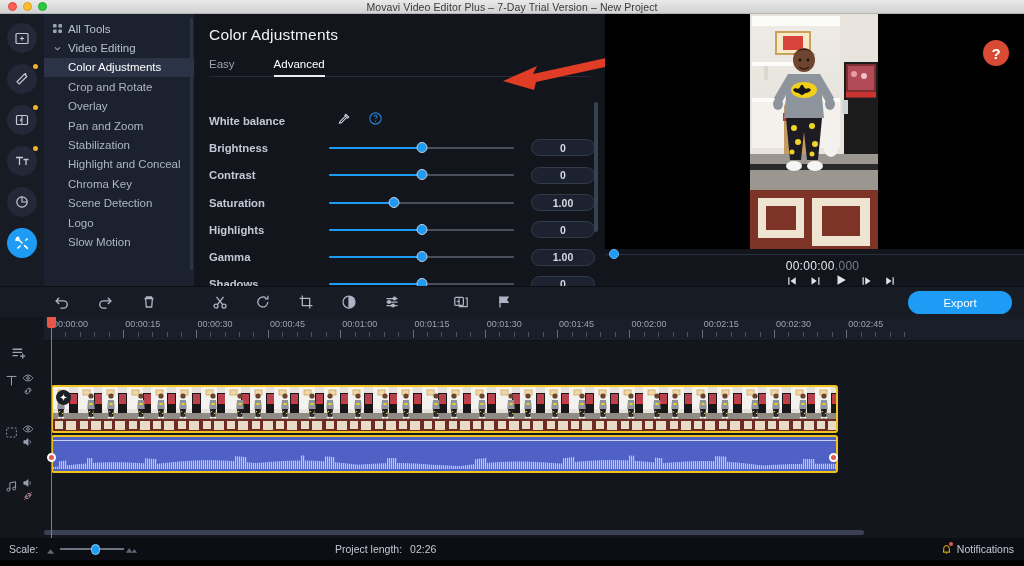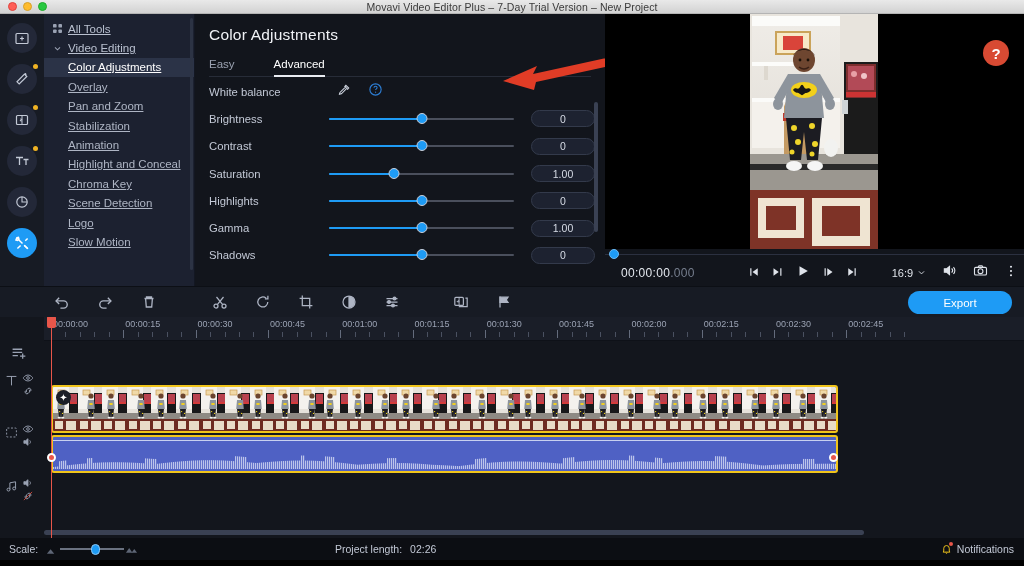--- a/index.html
+++ b/index.html
@@ -48,21 +48,21 @@
   .rail-btn svg{ display:block; }
 
   
   .toollist{
     width:151px; background:#1c2130; flex:none;
     padding-top:5px; font-size:11.5px; position:relative;
     border-right:1px solid #131722;
   }
   .tl-item{
     height:19.4px; display:flex; align-items:center;
-    padding-left:24px; color:#aeb5c4; white-space:nowrap;text-decoration:underline;
+    padding-left:24px; color:#aeb5c4; white-space:nowrap;
   }
   .tl-item.head{ color:#b9c0cf; }
   .tl-item.selected{ background:#2b3347; color:#ffffff; }
   .tl-item .lead{
     position:absolute; left:6px; width:14px; display:flex;
     align-items:center; justify-content:center; color:#9aa2b3;
   }
   .tl-row{ position:relative; }
   .tl-scroll{
     position:absolute; right:1px; top:4px; width:3px; height:252px;
@@ -74,21 +74,21 @@
     flex:1; background:#12151c; position:relative; padding:12px 0 0 14px;
     overflow:hidden;
   }
   .props h1{ font-size:15.5px; font-weight:400; color:#f0f2f6; letter-spacing:.2px;}
   .tabs{ display:flex; gap:39px; margin-top:14px; }
   .tab{ font-size:11.5px; color:#9aa1b0; padding-bottom:5px; }
   .tab.active{ color:#fff; border-bottom:2px solid #e9ecf2; }
   .tabs-rule{
     height:1px; background:#272c38; margin-top:-1px; width:382px;
   }
-  .rows{ margin-top:1px; }
+  .rows{ margin-top:30px;font-weight:bold; }
   .row{ display:flex; align-items:center; height:27.3px; }
   .row-label{ width:120px; font-size:11.3px; color:#c3c9d6; }
   .slider{ width:185px; height:14px; position:relative; }
   .s-track{
     position:absolute; top:6px; left:0; right:0; height:2px;
     background:#4a4f5c; border-radius:2px;
   }
   .s-fill{
     position:absolute; top:6px; left:0; height:2px;
     background:#1e9bf5; border-radius:2px;
@@ -122,21 +122,21 @@
   }
   .help-btn{
     position:absolute; right:15px; top:26px; width:26px;height:26px;
     border-radius:50%; background:#d84a33; color:#fff;
     display:flex;align-items:center;justify-content:center;
     font-size:15px; font-weight:bold;
   }
   .pv-bar{
     position:absolute; left:0; right:0; bottom:0; height:28px;
     background:#12151c; border-top:1px solid #242936;
-    display:flex; align-items:center;
+    display:flex; align-items:center;flex-direction:column;
   }
   .pv-seek{
     position:absolute; left:0; right:0; top:-10px; height:10px;
     background:#12151c;
   }
   .pv-seek .line{ position:absolute; left:0; right:0; top:5px; height:1px; background:#2b3040;}
   .pv-seek .knob{
     position:absolute; left:4px; top:0px; width:10px;height:10px;border-radius:50%;
     background:#1e9bf5; border:1px solid #68b9f5;
   }
@@ -299,36 +299,36 @@
             <span>Video Editing</span>
           </div>
         </div>
         <div class="tl-row">
           <div class="tl-item selected">
             <span>Color Adjustments</span>
           </div>
         </div>
         <div class="tl-row">
           <div class="tl-item">
+            <span>Crop and Rotate</span>
+          </div>
+        </div>
+        <div class="tl-row">
+          <div class="tl-item">
             <span>Overlay</span>
           </div>
         </div>
         <div class="tl-row">
           <div class="tl-item">
             <span>Pan and Zoom</span>
           </div>
         </div>
         <div class="tl-row">
           <div class="tl-item">
             <span>Stabilization</span>
-          </div>
-        </div>
-        <div class="tl-row">
-          <div class="tl-item">
-            <span>Animation</span>
           </div>
         </div>
         <div class="tl-row">
           <div class="tl-item">
             <span>Highlight and Conceal</span>
           </div>
         </div>
         <div class="tl-row">
           <div class="tl-item">
             <span>Chroma Key</span>

